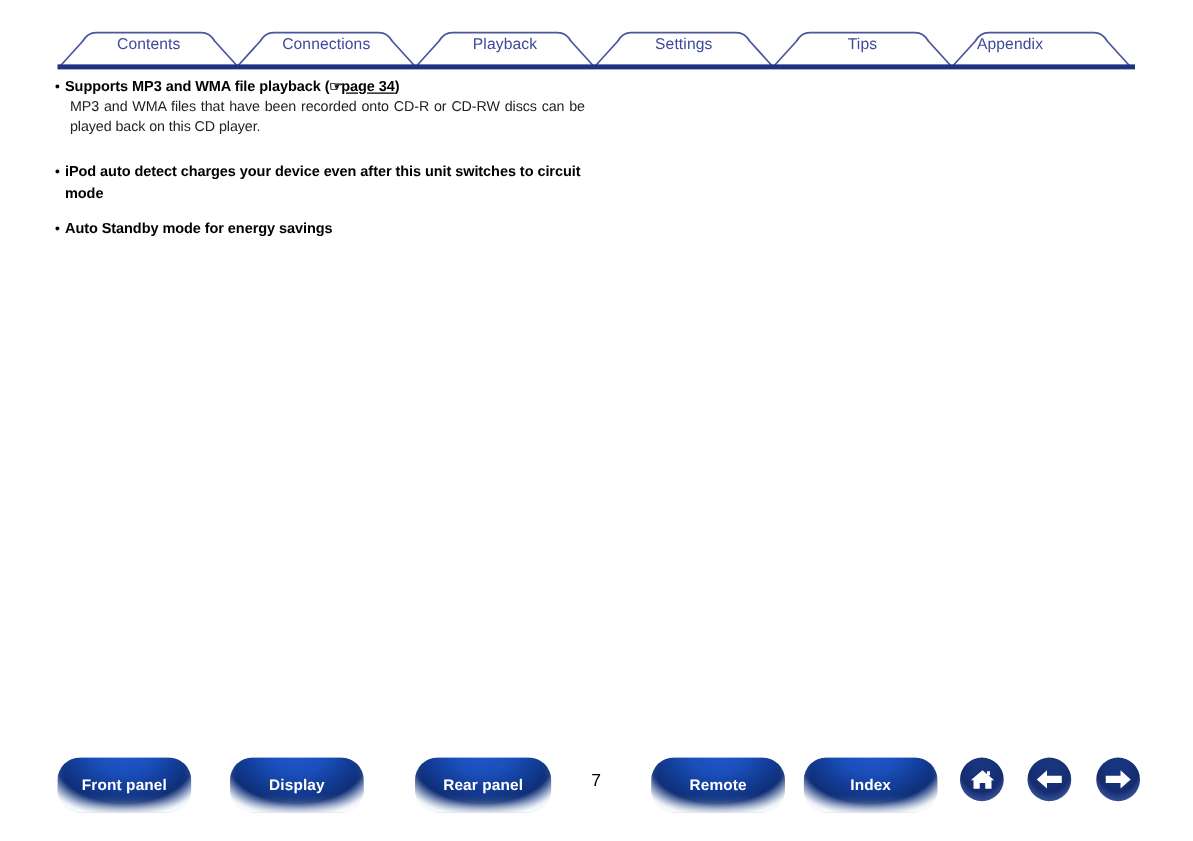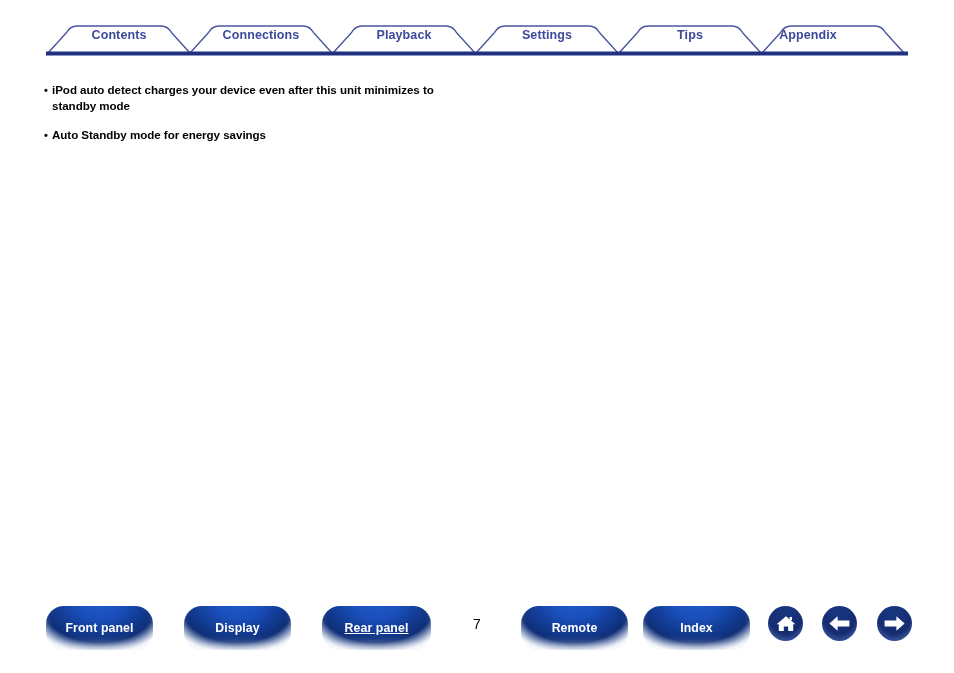--- a/index.html
+++ b/index.html
@@ -27,21 +27,21 @@
     position: absolute;
     left: 0;
     top: 0;
     display: block;
   }
   .tab-label {
     position: absolute;
     top: 35px;
     transform: translate(-50%, -50%);
     font-size: 12.5px;
-    font-weight: bold;
+    font-weight: normal;
     color: #3b4a9c;
     white-space: nowrap;
     letter-spacing: 0.1px;
     cursor: pointer;
   }
 
   
   #content {
     position: absolute;
     left: 44px;
@@ -163,40 +163,44 @@
       <div class="tab-label" style="left: 261px; text-align: right;">Connections</div>
       <div class="tab-label" style="left: 404px;">Playback</div>
       <div class="tab-label" style="left: 547px;">Settings</div>
       <div class="tab-label" style="left: 690px;">Tips</div>
       <div class="tab-label" style="left: 808px;">Appendix</div>
     </div>
 </div>
 
 <div id="content">
 
+  <div class="bullet-block">
+    <div class="bullet-head no-justify"><span>Supports MP3 and WMA file playback (</span><span class="hand-icon">☞</span><span class="page-link">page 34</span><span>)</span></div>
+    <div class="bullet-body">MP3 and WMA files that have been recorded onto CD-R or CD-RW discs can be played back on this CD player.</div>
+  </div>
 
   <div class="bullet-block" style="margin-top:19px;">
   </div>
 
   <div class="bullet-block" style="margin-top:20px;">
-    <div class="bullet-head no-justify" style="width:418px;">iPod auto detect charges your device even after this unit minimizes to standby mode</div>
+    <div class="bullet-head no-justify" style="width:418px;">iPod auto detect charges your device even after this unit switches to circuit mode</div>
   </div>
 
   <div class="bullet-block" style="margin-top:4px;">
     <div class="bullet-head no-justify">Auto Standby mode for energy savings</div>
   </div>
 
 </div>
 
 <div id="footer">
   <div id="pagenum">7</div>
   <div id="pill-host">
       <div class="pill" style="left: 46px; width: 107px;">Front panel</div>
       <div class="pill" style="left: 184px; width: 107px;">Display</div>
-      <div class="pill" style="left: 322px; width: 109px; text-decoration: underline;">Rear panel</div>
+      <div class="pill" style="left: 332px; width: 109px;">Rear panel</div>
       <div class="pill" style="left: 521px; width: 107px;">Remote</div>
       <div class="pill" style="left: 643px; width: 107px;">Index</div>
     </div>
   <div id="icon-host">
       <div class="circle-btn" style="left: 768px;">
         <span>
           <svg width="22" height="20" viewBox="0 0 22 20">
             <path fill="#ffffff" d="M11 2.2 1.6 10.2h2.2V17h5.0v-4.6h4.4V17h5.0v-6.8h2.2L11 2.2z"></path>
             <rect x="14.6" y="3.0" width="2.4" height="3.3" fill="#ffffff"></rect>
           </svg>

